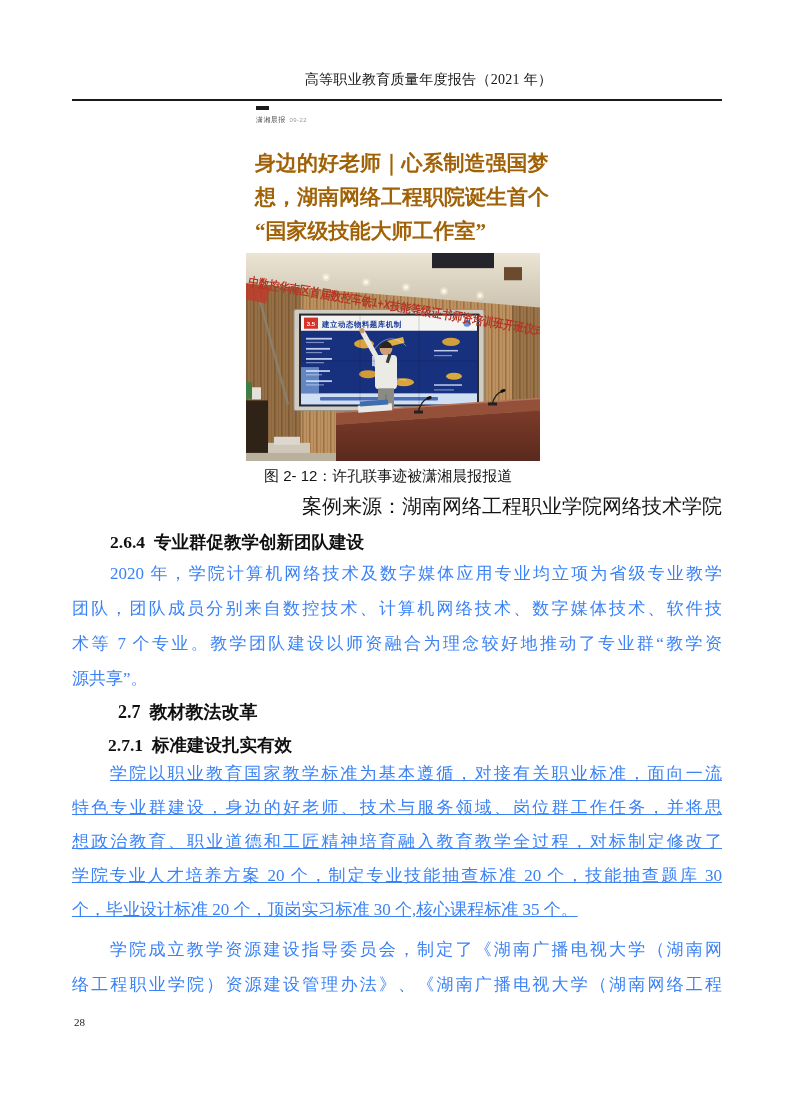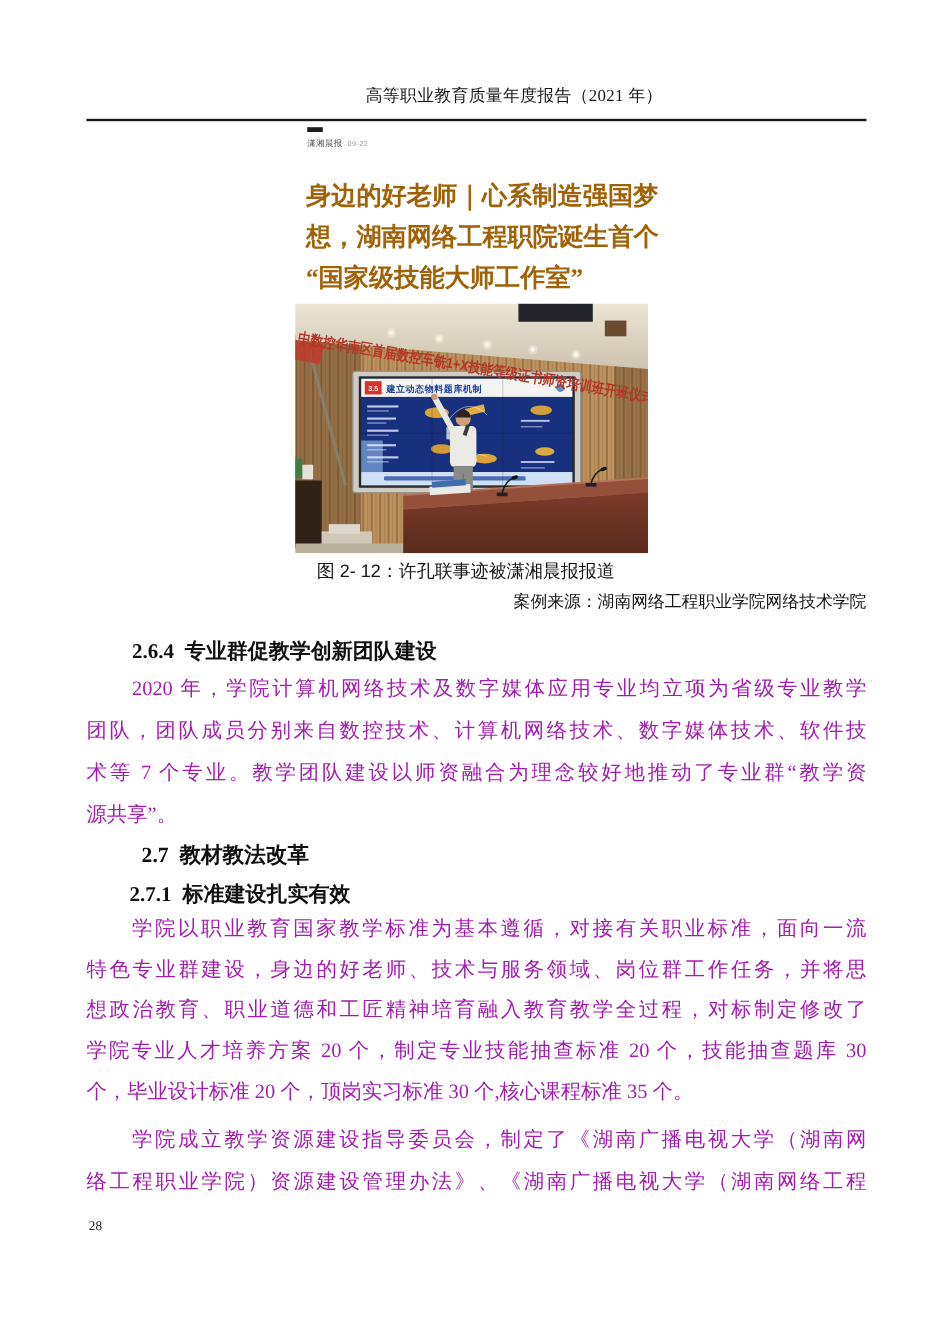--- a/index.html
+++ b/index.html
@@ -15,32 +15,32 @@
   .masthead .meta{color:#9a9a9a;font-size:6px;margin-left:4px;}
 
   .headline{position:absolute;top:146px;left:255px;width:304px;
             font-family:"Liberation Serif","DejaVu Serif",serif;font-weight:700;
             font-size:21px;line-height:34px;color:#a16207;}
 
   .photo{position:absolute;top:253px;left:246px;width:294px;height:208px;}
   .photo svg{display:block;width:294px;height:208px;}
 
   .caption{position:absolute;top:467px;left:264px;font-size:15px;color:#141414;}
-  .source{position:absolute;top:493px;left:72px;width:650px;text-align:right;font-size:14px;color:#141414;}
+  .source{position:absolute;top:493px;left:72px;width:650px;text-align:right;font-size:20px;color:#141414;}
 
   .h3{position:absolute;left:72px;font-size:17.5px;font-weight:700;color:#101010;white-space:nowrap;}
   .h3 .num{font-family:"Liberation Serif","DejaVu Serif",serif;margin-right:9px;}
   #h264{top:530px;padding-left:38px;}
   #h27{top:700px;padding-left:46px;font-size:18px;}
   #h271{top:733px;padding-left:36px;}
 
-  .para{position:absolute;left:72px;width:650px;font-size:17px;color:#a21caf;
+  .para{position:absolute;left:72px;width:650px;font-size:17px;color:#3b82f6;
         font-family:"Liberation Serif","DejaVu Sans",serif;}
   #p1{top:556px;line-height:35px;}
-  #p2{top:757px;line-height:34px;}
+  #p2{top:757px;line-height:34px;text-decoration:underline;}
   #p3{top:932px;line-height:35px;}
   .para .jl{text-align:justify;text-align-last:justify;}
   .para .ll{text-align:left;}
   .ind{text-indent:38px;}
 
   .pageno{position:absolute;top:1016px;left:74px;font-size:11px;
           font-family:"Liberation Serif","DejaVu Serif",serif;color:#222;}
 </style>
 </head>
 <body>

